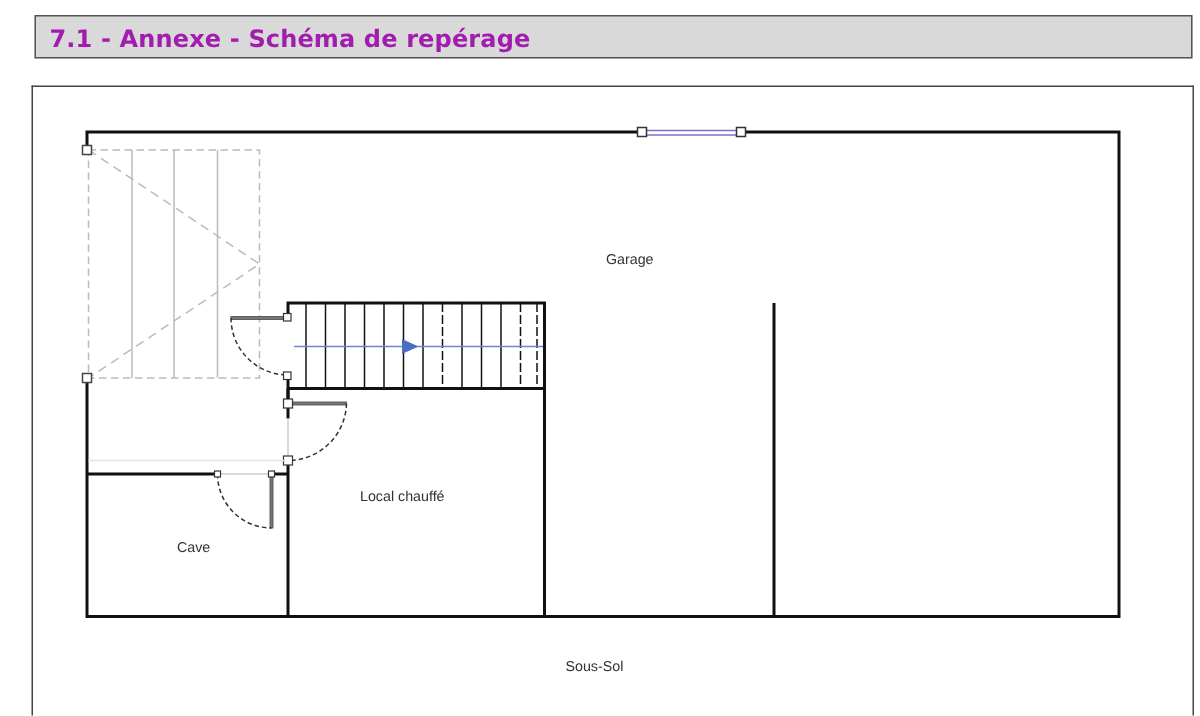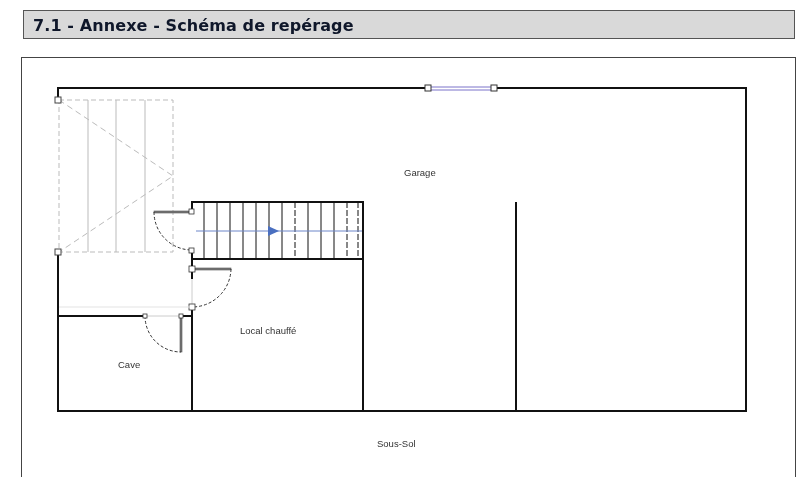--- a/index.html
+++ b/index.html
@@ -2,21 +2,21 @@
 <html><head>
 <meta charset="utf-8">
 <style>
   html, body { margin:0; padding:0; background:#ffffff; }
   body { width:800px; height:477px; position:relative; overflow:hidden; font-family:"DejaVu Sans", sans-serif; }
   .header {
     position:absolute; left:23px; top:10px; width:772px; height:29px;
     background:#d9d9d9; border:1px solid #555; box-sizing:border-box;
   }
   .header-title {
-    position:absolute; left:9px; top:5px; font-size:16px; font-weight:bold; color:#0f172a;
+    position:absolute; left:9px; top:5px; font-size:16px; font-weight:bold; color:#a21caf;
     font-family:"DejaVu Sans", sans-serif; letter-spacing:0.1px;
   }
   .frame {
     position:absolute; left:21px; top:57px; width:775px; height:430px;
     border:1px solid #444; box-sizing:border-box; border-bottom:none;
   }
   svg.plan { position:absolute; left:0; top:0; }
   .lbl { font-family:"Liberation Sans", sans-serif; font-size:9.5px; fill:#333; }
 </style>
 </head>

